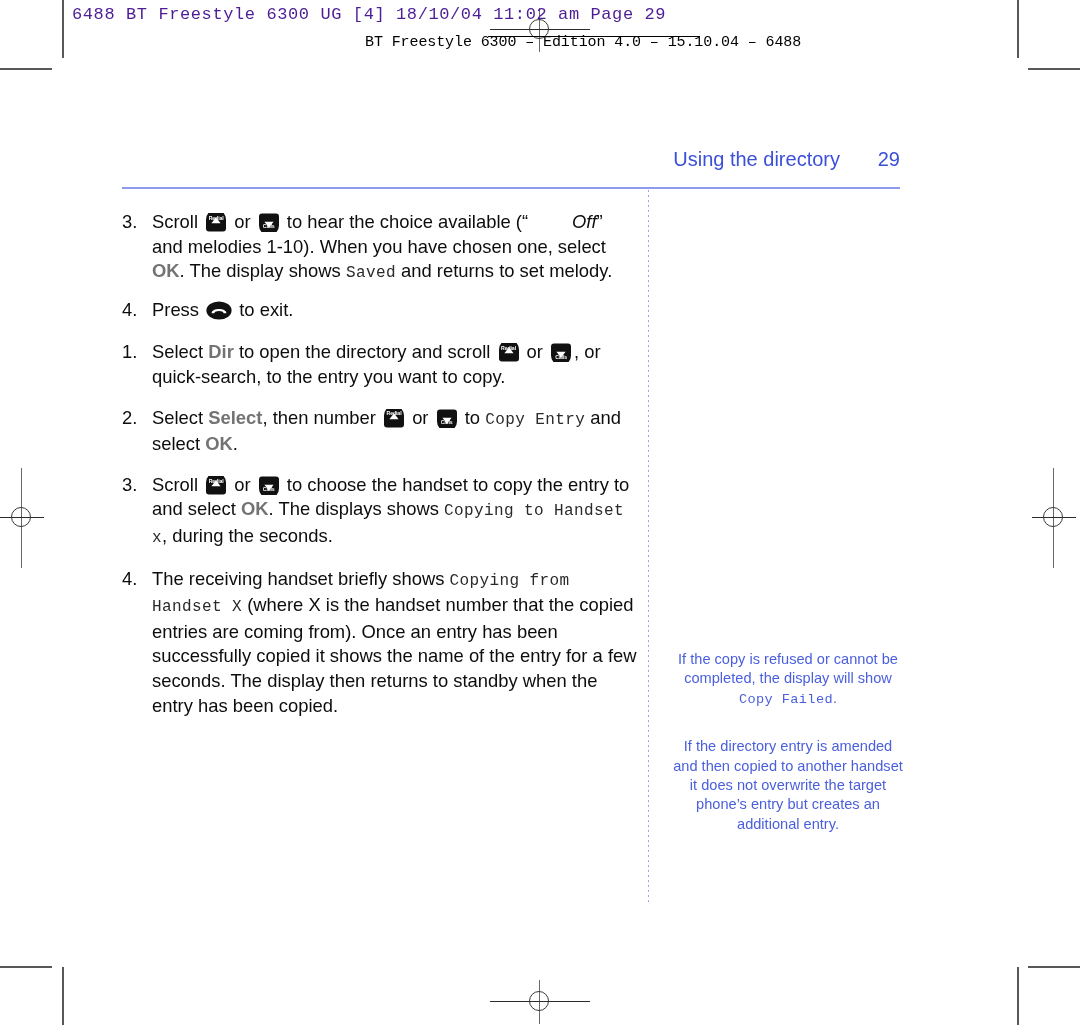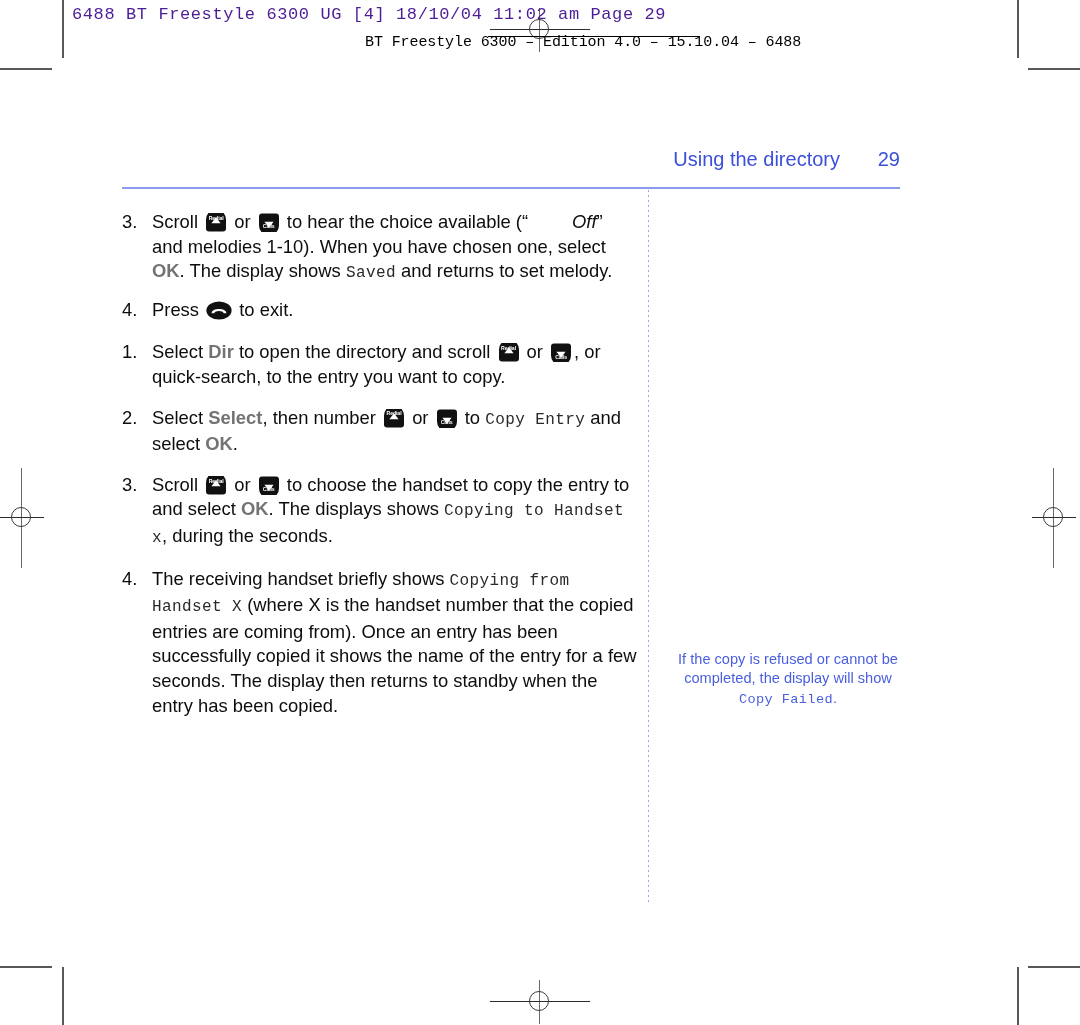--- a/index.html
+++ b/index.html
@@ -320,13 +320,16 @@
     <span class="num">4.</span>
     <span class="body"><span>The receiving handset briefly shows </span><span class="lcd">Copying from Handset X</span><span> (where X is the handset number that the copied entries are coming from). Once an entry has been successfully copied it shows the name of the entry for a few seconds. The display then returns to standby when the entry has been copied.</span></span>
   </div>
 
 </div>
 
 <div class="side-col" style="top:650px;">
   <div class="side-note">
     <span>If the copy is refused or cannot be completed, the display will show </span><span class="lcd">Copy Failed</span><span>.</span>
   </div>
+  <div class="side-note" style="margin-top:28px;">
+    <span>If the directory entry is amended and then copied to another handset it does not overwrite the target phone’s entry but creates an additional entry.</span>
+  </div>
 </div>
 
 </body></html>

